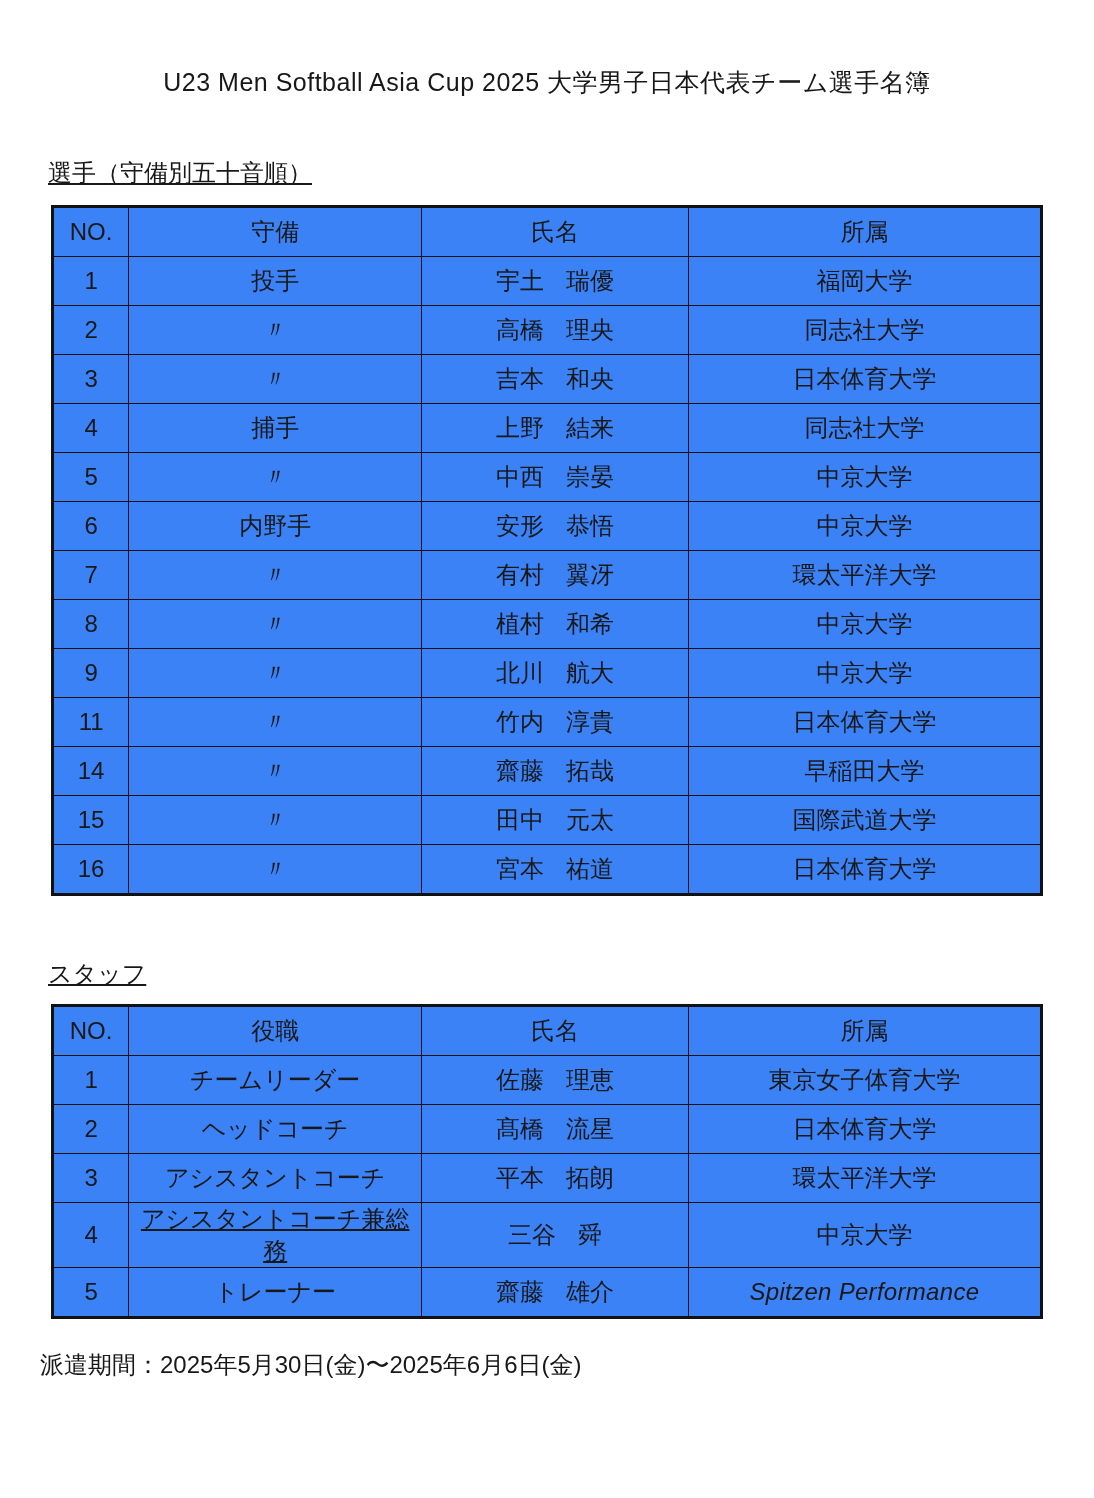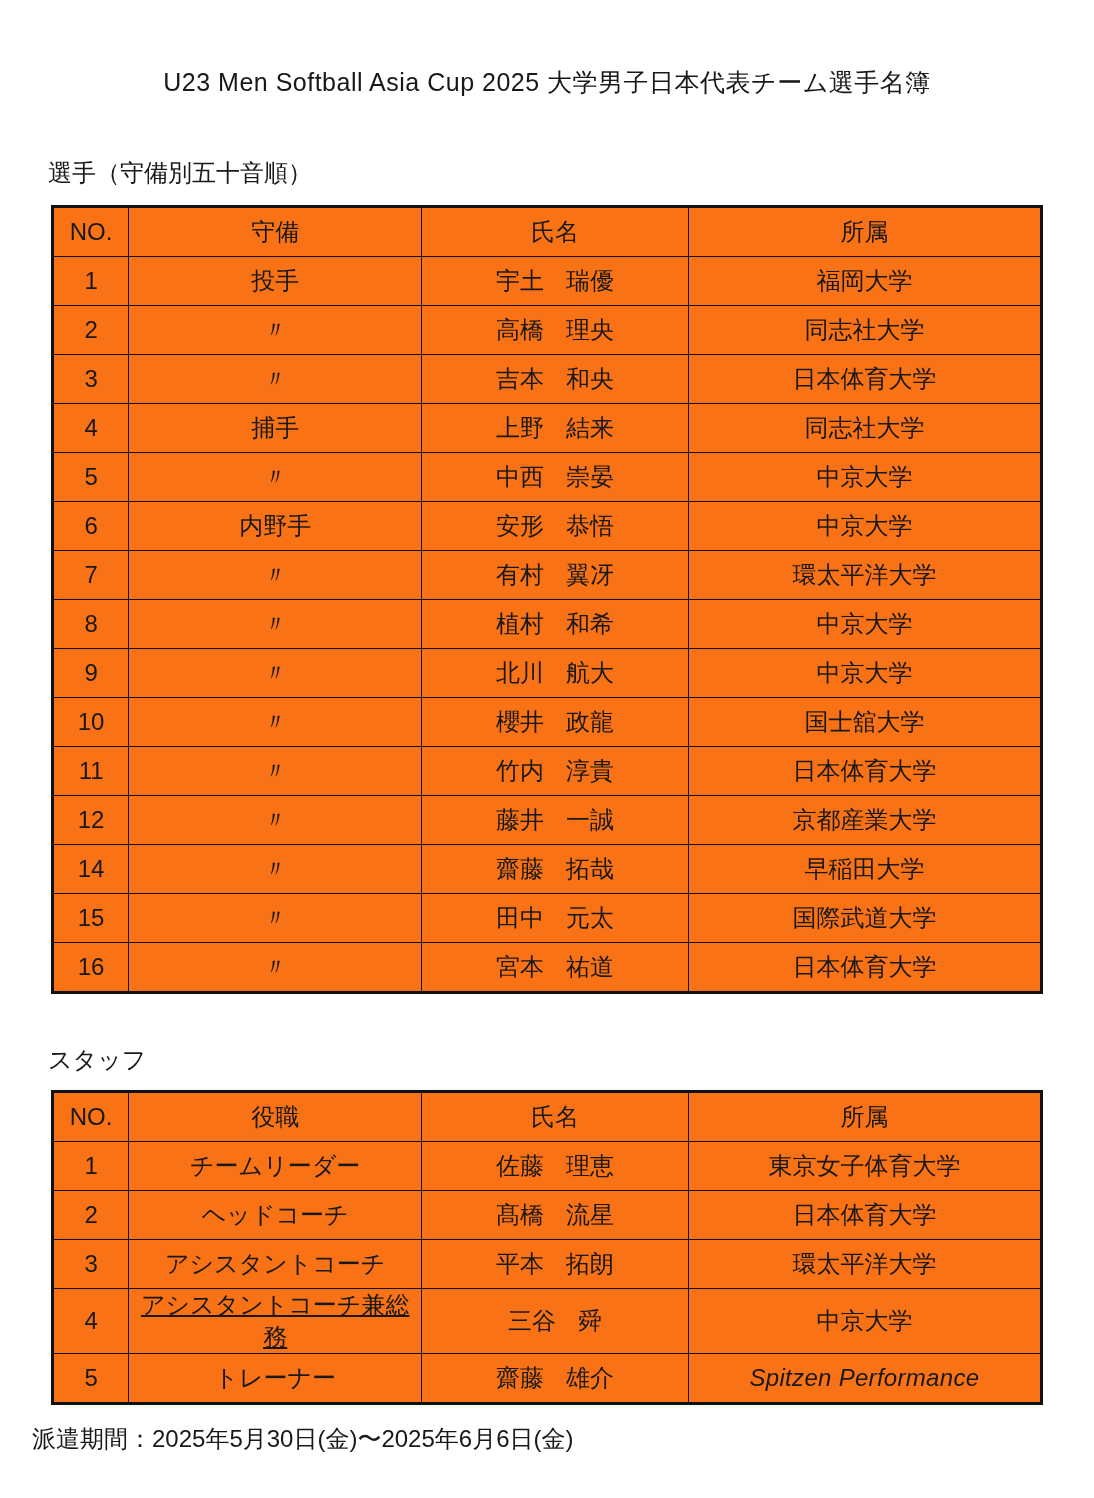--- a/index.html
+++ b/index.html
@@ -30,29 +30,30 @@
     padding-top: 66px;
     font-weight: 400;
     color: #181818;
   }
   .section-label {
     font-size: 24px;
     font-weight: 400;
     color: #181818;
     margin: 0;
     padding-left: 48px;
+    text-decoration: underline;
   }
   .players-label { padding-top: 58px; }
   .staff-label { padding-top: 46px; }
 
   table {
     border-collapse: collapse;
     table-layout: fixed;
-    margin: 4px auto;
-    background: #f97316;
+    margin: 16px auto;
+    background: #3b82f6;
   }
   .players-table {
     width: 992px;
     margin-top: 16px;
     border: 3px solid #111;
   }
   .staff-table {
     width: 992px;
     margin-top: 14px;
     border: 3px solid #111;
@@ -89,21 +90,21 @@
     text-decoration: underline;
   }
   .latin {
     font-size: 23px;
     letter-spacing: 0.3px;
     font-style: italic;
   }
   .footer-note {
     font-size: 24px;
     color: #181818;
-    padding-left: 32px;
+    padding-left: 40px;
     padding-top: 14px;
     margin: 0;
   }
 </style>
 </head>
 <body>
 
 <div class="page">
 
   <h1 class="doc-title">U23 Men Softball Asia Cup 2025 大学男子日本代表チーム選手名簿</h1>
@@ -174,36 +175,24 @@
         <td class="name-cell"><span class="surname">植村</span><span class="given">和希</span></td>
         <td>中京大学</td>
       </tr>
       <tr>
         <td>9</td>
         <td class="ditto">〃</td>
         <td class="name-cell"><span class="surname">北川</span><span class="given">航大</span></td>
         <td>中京大学</td>
       </tr>
       <tr>
-        <td>10</td>
-        <td class="ditto">〃</td>
-        <td class="name-cell"><span class="surname">櫻井</span><span class="given">政龍</span></td>
-        <td>国士舘大学</td>
-      </tr>
-      <tr>
         <td>11</td>
         <td class="ditto">〃</td>
         <td class="name-cell"><span class="surname">竹内</span><span class="given">淳貴</span></td>
         <td>日本体育大学</td>
-      </tr>
-      <tr>
-        <td>12</td>
-        <td class="ditto">〃</td>
-        <td class="name-cell"><span class="surname">藤井</span><span class="given">一誠</span></td>
-        <td>京都産業大学</td>
       </tr>
       <tr>
         <td>14</td>
         <td class="ditto">〃</td>
         <td class="name-cell"><span class="surname">齋藤</span><span class="given">拓哉</span></td>
         <td>早稲田大学</td>
       </tr>
       <tr>
         <td>15</td>
         <td class="ditto">〃</td>

